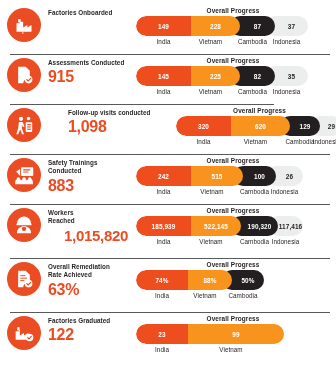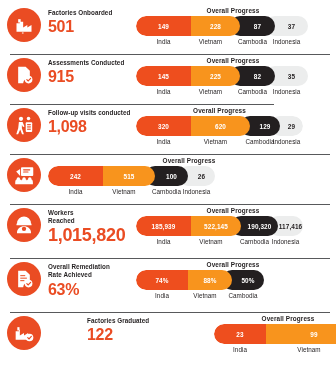--- a/index.html
+++ b/index.html
@@ -22,21 +22,21 @@
   .icon-circle svg{display:block;}
 
   
   .label-col{flex:0 0 88px;width:88px;padding-top:5px;}
   .metric-label{
     font-size:6.3px;line-height:8.4px;color:#231f20;font-weight:700;letter-spacing:.05px;
   }
   .metric-value{
     font-size:16px;line-height:17px;color:#ea4c23;font-weight:700;letter-spacing:-0.3px;margin-top:1px;
   }
-  .metric-value.small{font-size:18px;}
+  .metric-value.small{font-size:15px;margin-left:16px;}
 
   
   .chart-col{flex:1 1 auto;padding-top:3px;padding-right:6px;}
   .chart-title{
     text-align:center;font-size:6.4px;color:#231f20;font-weight:700;margin-bottom:2px;letter-spacing:.1px;
   }
   .bar{
     display:flex;height:20px;border-radius:10px;overflow:hidden;position:relative;
   }
   .seg{
@@ -64,21 +64,20 @@
         <div class="icon-circle">
           <svg width="20" height="20" viewBox="0 0 24 24">
             <path fill="#fff" d="M3 20h18v-8l-5 3v-3l-5 3V8H7v2H3z"></path>
             <rect x="5" y="5" width="3" height="4" fill="#fff"></rect>
             <rect x="9.5" y="21" width="2" height="1.2" fill="#fff"></rect>
           </svg>
         </div>
       </div>
       <div class="label-col">
         <div class="metric-label">Factories Onboarded</div>
-        <div class="metric-value">501</div>
       </div>
       <div class="chart-col">
         <div class="chart-title">Overall Progress</div>
         <div class="bar">
           <div class="seg india" style="width: 55px;">
             <span class="seg-val">149</span>
           </div>
           <div class="seg vietnam" style="width: 59px;">
             <span class="seg-val">228</span>
           </div>
@@ -129,21 +128,21 @@
           </div>
         </div>
         <div class="axis">
           <div class="axis-item" style="width: 55px;">India</div>
           <div class="axis-item" style="width: 59px; margin-left: -10px;">Vietnam</div>
           <div class="axis-item" style="width: 45px; margin-left: -10px;">Cambodia</div>
           <div class="axis-item" style="width: 43px; margin-left: -10px;">Indonesia</div>
         </div>
       </div>
     </div>
-    <div class="row" style="position: absolute; left: 0px; top: 104px; width: 280px; height: 50px;">
+    <div class="row" style="position: absolute; left: 0px; top: 104px; width: 280px; height: 50px; gap: 20px;">
       <div class="row-sep"></div>
       <div class="icon-wrap">
         <div class="icon-circle">
           <svg width="21" height="21" viewBox="0 0 24 24">
             <circle cx="8" cy="4.4" r="2.4" fill="#fff"></circle>
             <path fill="#fff" d="M5.6 8h4.2l2.2 5-1.7.8-1.3-2.8V15l2.3 7h-2.1l-2.1-5.4L4.7 22H2.6l2.2-7z"></path>
             <circle cx="16.6" cy="4" r="2" fill="#fff"></circle>
             <rect x="13.4" y="8.4" width="7.4" height="11" rx="1" fill="#fff"></rect>
             <rect x="15" y="10.4" width="4.2" height="1.3" fill="#ea4c23"></rect>
             <rect x="15" y="13" width="4.2" height="1.3" fill="#ea4c23"></rect>
@@ -187,20 +186,25 @@
             <rect x="8" y="2.5" width="14" height="10" rx="1" fill="#fff"></rect>
             <path d="M11 5.5h7M11 8h5" stroke="#ea4c23" stroke-width="1.3" stroke-linecap="round"></path>
             <path fill="#fff" d="M2.5 7.5l4.5-3v8z"></path>
             <circle cx="5" cy="16" r="2" fill="#fff"></circle>
             <circle cx="11.5" cy="16" r="2" fill="#fff"></circle>
             <circle cx="18" cy="16" r="2" fill="#fff"></circle>
             <path fill="#fff" d="M1.4 22v-2.3a3.6 3.6 0 0 1 7.2 0V22zM7.9 22v-2.3a3.6 3.6 0 0 1 7.2 0V22zM14.4 22v-2.3a3.6 3.6 0 0 1 7.2 0V22z"></path>
           </svg>
         </div>
       </div>
+      <div class="label-col">
+        <div class="metric-label">Safety Trainings</div>
+        <div class="metric-label">Conducted</div>
+        <div class="metric-value">883</div>
+      </div>
       <div class="chart-col">
         <div class="chart-title">Overall Progress</div>
         <div class="bar">
           <div class="seg india" style="width: 55px;">
             <span class="seg-val">242</span>
           </div>
           <div class="seg vietnam" style="width: 62px;">
             <span class="seg-val">515</span>
           </div>
           <div class="seg cambodia" style="width: 43px;">
@@ -289,21 +293,21 @@
             <span class="seg-val">50%</span>
           </div>
         </div>
         <div class="axis">
           <div class="axis-item" style="width: 52px;">India</div>
           <div class="axis-item" style="width: 54px; margin-left: -10px;">Vietnam</div>
           <div class="axis-item" style="width: 42px; margin-left: -10px;">Cambodia</div>
         </div>
       </div>
     </div>
-    <div class="row" style="position: absolute; left: 0px; top: 312px; width: 336px; height: 50px; gap: 39px;">
+    <div class="row" style="position: absolute; left: 0px; top: 312px; width: 336px; height: 50px;">
       <div class="row-sep"></div>
       <div class="icon-wrap">
         <div class="icon-circle">
           <svg width="20" height="20" viewBox="0 0 24 24">
             <path fill="#fff" d="M2 20h15v-8l-5 3v-3l-5 3V8H6v2H2z"></path>
             <rect x="4" y="5" width="2.6" height="4" fill="#fff"></rect>
             <circle cx="18.6" cy="17.4" r="4.6" fill="#fff"></circle>
             <path d="M16.5 17.5l1.5 1.5 2.8-3" stroke="#ea4c23" stroke-width="1.4" fill="none" stroke-linecap="round"></path>
           </svg>
         </div>

